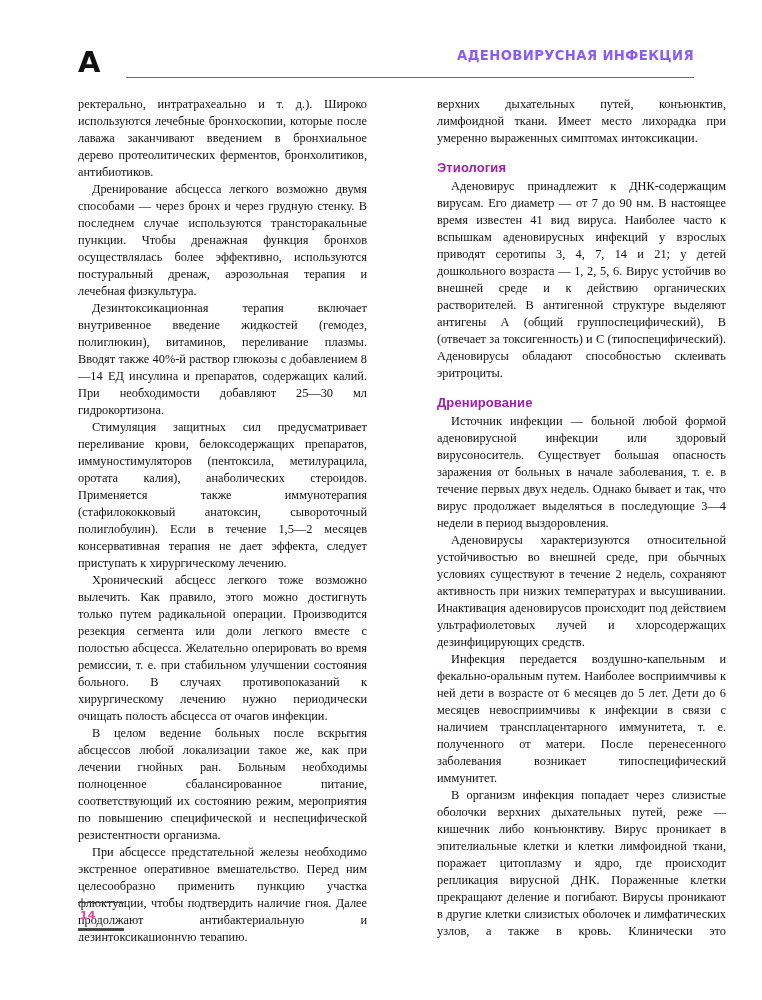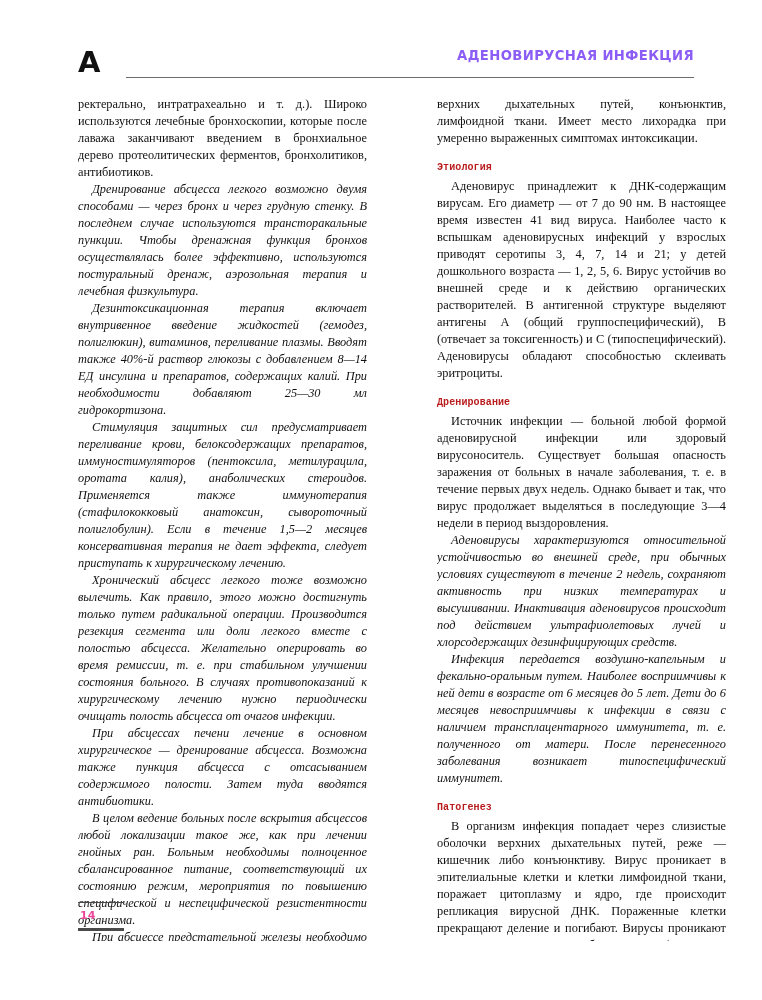--- a/index.html
+++ b/index.html
@@ -84,30 +84,30 @@
   p.body-par {
     margin: 0;
     font-size: 12.35px;
     line-height: 17px;
     text-align: justify;
     text-indent: 14px;
     hyphens: manual;
     word-spacing: 0.1px;
   }
   p.body-par.no-indent { text-indent: 0; }
-  p.body-par + p.body-par { margin-top: 0px; font-style: italic; }
+  p.body-par + p.body-par { margin-top: 0px; }
 
   h3.sub-title {
     margin: 13px 0 2px 0;
-    font-family: Liberation Mono, monospace;
+    font-family: Liberation Sans, sans-serif;
     font-weight: 700;
-    font-size: 10px;
+    font-size: 13px;
     line-height: 16px;
     letter-spacing: 0.1px;
-    color: #b91c1c;
+    color: #a21caf;
   }
 
   
   .folio {
     position: absolute;
     left: 78px;
     top: 902px;
     width: 46px;
     height: 40px;
   }
@@ -146,39 +146,37 @@
   </div>
 
   <div class="columns">
 
     <div class="col col-left">
       <p class="body-par no-indent">ректерально, интратрахеально и т. д.). Широко используются лечебные бронхоскопии, которые после лаважа заканчивают введением в бронхиальное дерево протеолитических ферментов, бронхолитиков, антибиотиков.</p>
       <p class="body-par">Дренирование абсцесса легкого возможно двумя способами — через бронх и через грудную стенку. В последнем случае используются трансторакальные пункции. Чтобы дренажная функция бронхов осуществлялась более эффективно, используются постуральный дренаж, аэрозольная терапия и лечебная физкультура.</p>
       <p class="body-par">Дезинтоксикационная терапия включает внутривенное введение жидкостей (гемодез, полиглюкин), витаминов, переливание плазмы. Вводят также 40%-й раствор глюкозы с добавлением 8—14 ЕД инсулина и препаратов, содержащих калий. При необходимости добавляют 25—30 мл гидрокортизона.</p>
       <p class="body-par">Стимуляция защитных сил предусматривает переливание крови, белоксодержащих препаратов, иммуностимуляторов (пентоксила, метилурацила, оротата калия), анаболических стероидов. Применяется также иммунотерапия (стафилококковый анатоксин, сывороточный полиглобулин). Если в течение 1,5—2 месяцев консервативная терапия не дает эффекта, следует приступать к хирургическому лечению.</p>
       <p class="body-par">Хронический абсцесс легкого тоже возможно вылечить. Как правило, этого можно достигнуть только путем радикальной операции. Производится резекция сегмента или доли легкого вместе с полостью абсцесса. Желательно оперировать во время ремиссии, т. е. при стабильном улучшении состояния больного. В случаях противопоказаний к хирургическому лечению нужно периодически очищать полость абсцесса от очагов инфекции.</p>
-      <p class="body-par">При абсцессах печени лечение в основном хирургическое — дренирование абсцесса. Возможна также пункция абсцесса с отсасыванием содержимого полости. Затем туда вводятся антибиотики.</p>
       <p class="body-par">В целом ведение больных после вскрытия абсцессов любой локализации такое же, как при лечении гнойных ран. Больным необходимы полноценное сбалансированное питание, соответствующий их состоянию режим, мероприятия по повышению специфической и неспецифической резистентности организма.</p>
       <p class="body-par">При абсцессе предстательной железы необходимо экстренное оперативное вмешательство. Перед ним целесообразно применить пункцию участка флюктуации, чтобы подтвердить наличие гноя. Далее продолжают антибактериальную и дезинтоксикационную терапию.</p>
       <p class="body-par">Если лечение начато своевременно и течение поверхностных и глубоких абсцессов благоприятно, то возможен хороший прогноз. При поздно выполненных операциях и отсутствии полноценного дренирования абсцесса он может перейти в хроническую форму. Возможно также распространение инфекции (см. Сепсис).</p>
 
     </div>
 
     <div class="col col-right">
       <p class="body-par no-indent">верхних дыхательных путей, конъюнктив, лимфоидной ткани. Имеет место лихорадка при умеренно выраженных симптомах интоксикации.</p>
 
       <h3 class="sub-title">Этиология</h3>
       <p class="body-par">Аденовирус принадлежит к ДНК-содержащим вирусам. Его диаметр — от 7 до 90 нм. В настоящее время известен 41 вид вируса. Наиболее часто к вспышкам аденовирусных инфекций у взрослых приводят серотипы 3, 4, 7, 14 и 21; у детей дошкольного возраста — 1, 2, 5, 6. Вирус устойчив во внешней среде и к действию органических растворителей. В антигенной структуре выделяют антигены А (общий группоспецифический), В (отвечает за токсигенность) и С (типоспецифический). Аденовирусы обладают способностью склеивать эритроциты.</p>
 
       <h3 class="sub-title">Дренирование</h3>
       <p class="body-par">Источник инфекции — больной любой формой аденовирусной инфекции или здоровый вирусоноситель. Существует большая опасность заражения от больных в начале заболевания, т. е. в течение первых двух недель. Однако бывает и так, что вирус продолжает выделяться в последующие 3—4 недели в период выздоровления.</p>
       <p class="body-par">Аденовирусы характеризуются относительной устойчивостью во внешней среде, при обычных условиях существуют в течение 2 недель, сохраняют активность при низких температурах и высушивании. Инактивация аденовирусов происходит под действием ультрафиолетовых лучей и хлорсодержащих дезинфицирующих средств.</p>
       <p class="body-par">Инфекция передается воздушно-капельным и фекально-оральным путем. Наиболее восприимчивы к ней дети в возрасте от 6 месяцев до 5 лет. Дети до 6 месяцев невосприимчивы к инфекции в связи с наличием трансплацентарного иммунитета, т. е. полученного от матери. После перенесенного заболевания возникает типоспецифический иммунитет.</p>
 
-      <h3 class="sub-title">Патогенез</h3>
       <p class="body-par"><span>В организм инфекция попадает через слизистые оболочки верхних дыхательных путей, реже — кишечник либо конъюнктиву. Вирус проникает в эпителиальные клетки и клетки лимфоидной ткани, поражает цитоплазму и ядро, где происходит репликация вирусной ДНК. Пораженные клетки прекращают деление и погибают. Вирусы проникают в другие клетки слизистых оболочек и лимфатических узлов, а также в кровь. Клинически это сопровождается массивным экссудативным воспалением со стороны слизистых, т. е. накоплением в них жидкости. Появляется </span></p>
 
     </div>
 
   </div>
 
   <div class="folio">
     <div class="folio-rule-top"></div>
     <div class="folio-num">14</div>
     <div class="folio-rule-bottom"></div>

